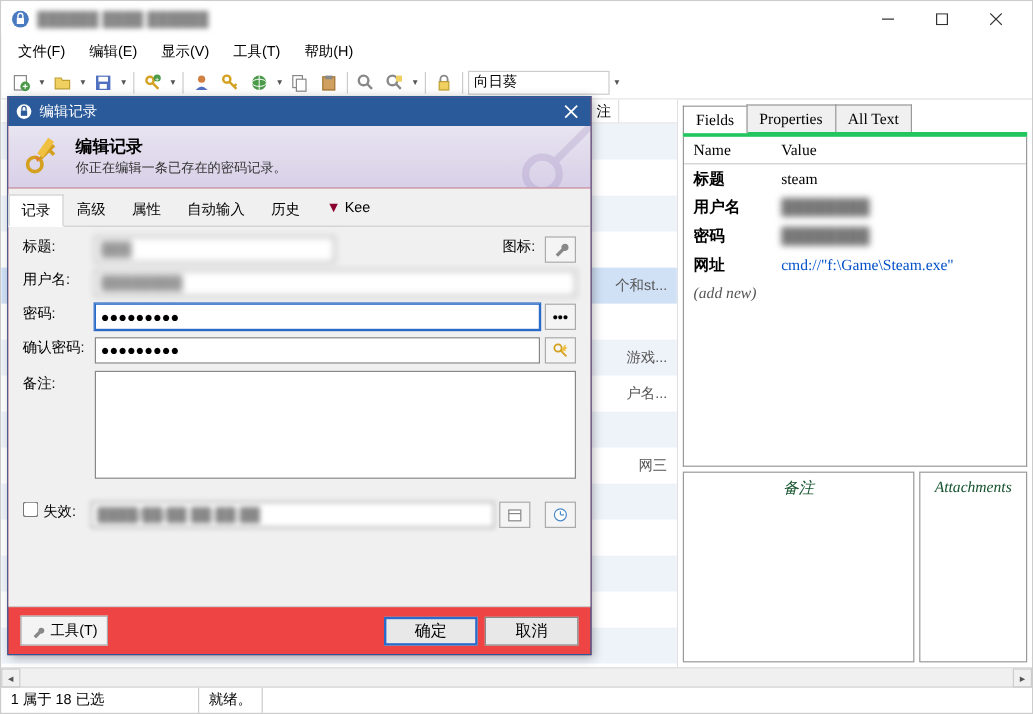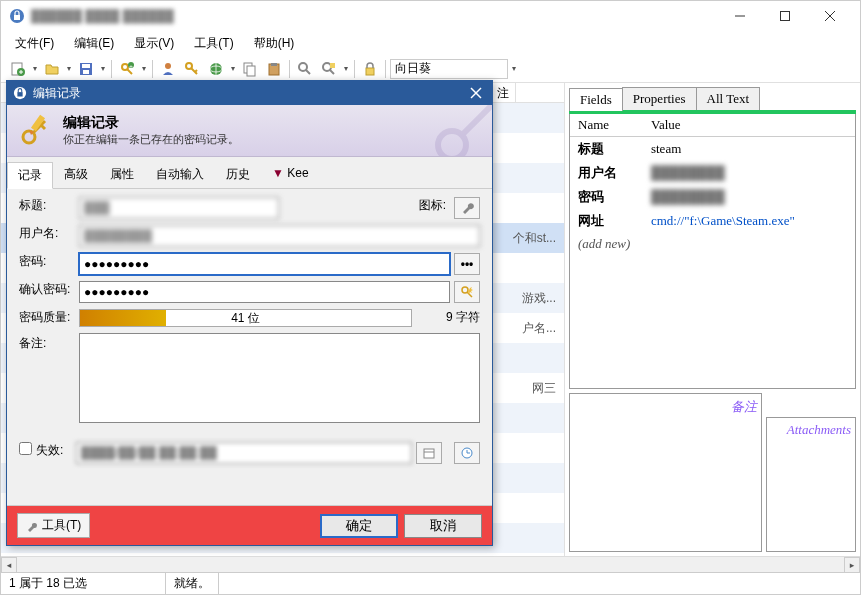--- a/index.html
+++ b/index.html
@@ -42,22 +42,22 @@
 .fields-table { border: 1px solid #999; border-top: none; flex: 0 0 auto; height: 275px; }
 .fields-table table { width: 100%; border-collapse: collapse; }
 .fields-table th, .fields-table td { text-align: left; padding: 3px 8px; font-family: "Times New Roman", serif; font-size: 13px; }
 .fields-table th { font-weight: normal; border-bottom: 1px solid #ccc; }
 .fields-table .bold { font-weight: bold; margin-left: 36px; }
 .fields-table .link { color: #0050c8; }
 .fields-table .addnew { font-style: italic; color: #555; }
 .fields-table .blurred { filter: blur(2.5px); color: #777; }
 
 .lower-panels { display: flex; gap: 4px; margin-top: 4px; flex: 1; }
-.panel-box { border: 1px solid #999; flex: 1; padding: 4px; font-family: "Times New Roman", serif; font-style: italic; color: #8b5cf6; text-align: right; font-size: 13px; }
-.panel-box.attach { flex: 0 0 90px; margin-top: 24px; }
+.panel-box { border: 1px solid #999; flex: 1; padding: 4px; font-family: "Times New Roman", serif; font-style: italic; color: #14532d; text-align: center; font-size: 13px; }
+.panel-box.attach { flex: 0 0 90px; }
 
 .statusbar { height: 22px; border-top: 1px solid #ccc; display: flex; align-items: flex-start; font-size: 12px; }
 .status-cell { padding: 0 8px; border-right: 1px solid #ccc; height: 100%; display: flex; align-items: center; }
 .scrollbar-h { height: 16px; background: #f0f0f0; border-top: 1px solid #ddd; display: flex; align-items: center; }
 .sb-btn { width: 16px; height: 16px; display: flex; align-items: center; justify-content: center; font-size: 9px; color: #555; border: 1px solid #ccc; }
 
 
 .dialog { position: absolute; left: 6px; top: 80px; width: 487px; height: 466px; background: #ef4444; border: 1px solid #2a5a9a; box-shadow: 2px 2px 8px rgba(0,0,0,0.3); display: flex; flex-direction: column; }
 .dlg-titlebar { height: 24px; background: #2a5a9a; color: #fff; display: flex; align-items: center; padding: 0 6px; }
 .dlg-titlebar .icon { width: 14px; height: 14px; margin-right: 6px; }
@@ -416,28 +416,20 @@
       <div class="field"><input type="text" value="●●●●●●●●●" style=""></div>
       <div class="icon-btn">
         <svg width="14" height="14">
             <circle cx="5" cy="5" r="3" fill="none" stroke="#d4a020" stroke-width="1.5"></circle>
             <line x1="7" y1="7" x2="12" y2="12" stroke="#d4a020" stroke-width="1.5"></line>
             <path d="M10 3 l2 -1 l-1 2 l2 1 l-2 1 l1 2 l-2 -1 l-1 2 l-1 -2" fill="#f0c040"></path>
           </svg>
       </div>
     </div>
 
-    <div class="form-row">
-      <label>密码质量:</label>
-      <div class="quality-bar">
-        <div class="quality-fill" style="width:26%"></div>
-        <span class="quality-text">41 位</span>
-      </div>
-      <span class="quality-right">9 字符</span>
-    </div>
 
 
     <div class="form-row notes-row">
       <label>备注:</label>
       <div class="field"><textarea class="notes-area" style=""></textarea></div>
     </div>
 
     <div class="form-row expire-row" style="margin-top:16px">
       <input type="checkbox" style="">
       <label style="width:40px">失效:</label>

